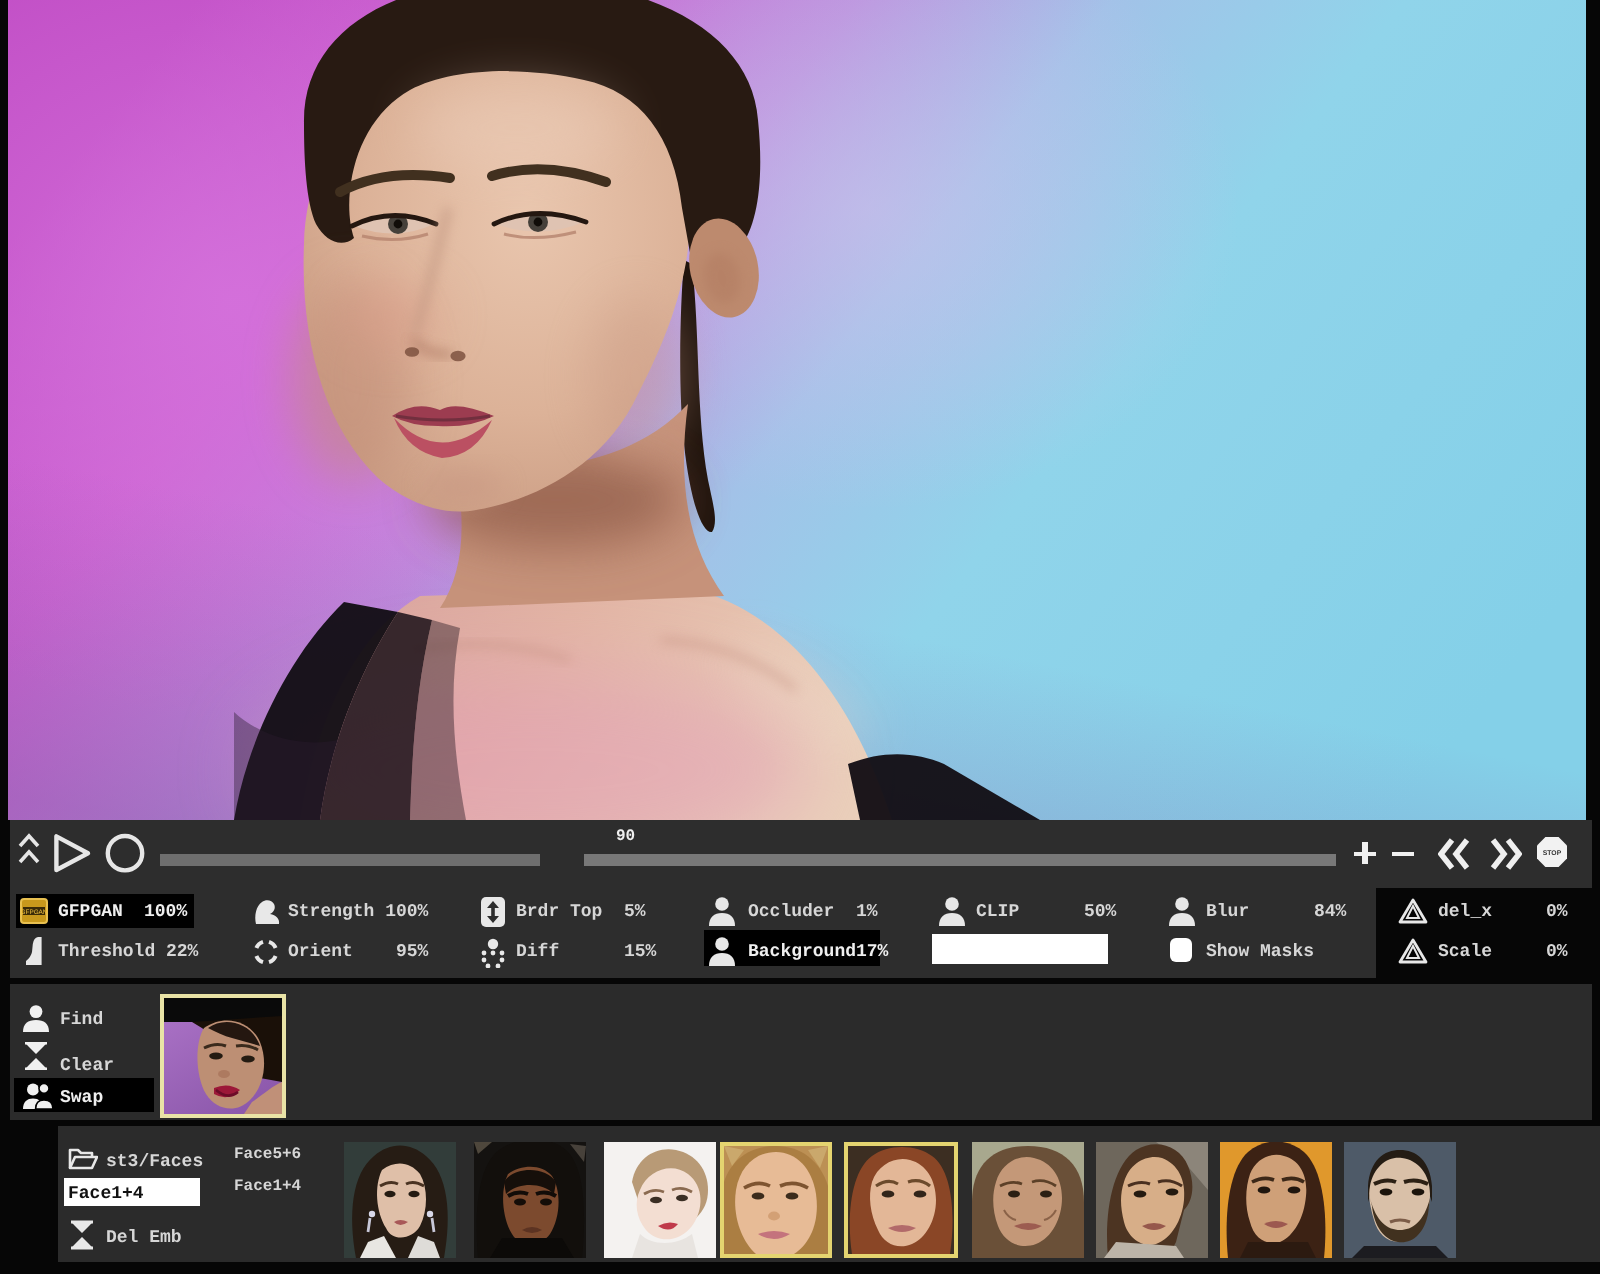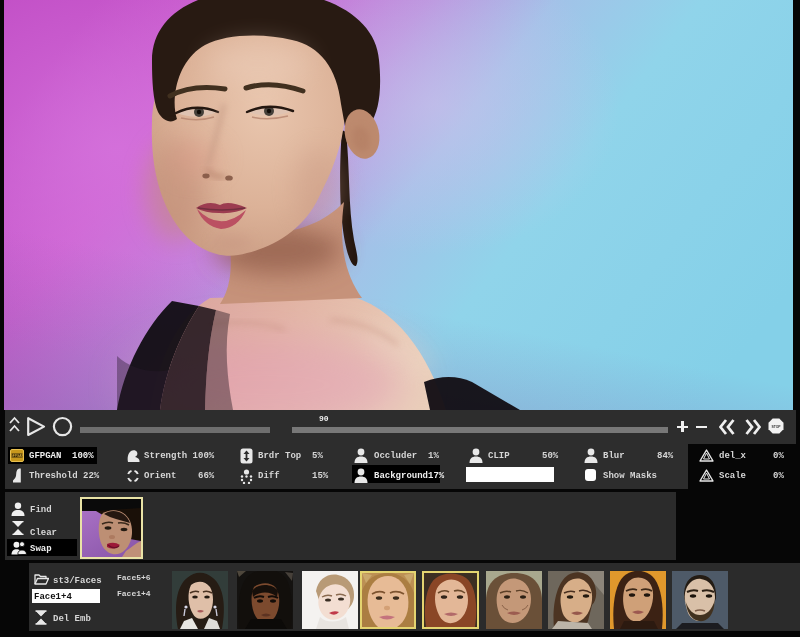--- a/index.html
+++ b/index.html
@@ -128,21 +128,21 @@
 
 <div class="sect" style="left:5px;top:410px;width:791px;height:34px;">
   <svg class="abs" style="left:0;top:0" width="80" height="27" viewBox="0 0 80 27">
     <path d="M 5,13 L 9.5,8 L 14,13" stroke="#e6e6e6" stroke-width="1.8" fill="none"></path>
     <path d="M 5,21 L 9.5,16 L 14,21" stroke="#e6e6e6" stroke-width="1.8" fill="none"></path>
     <path d="M 23.2,8.2 L 23.2,25 L 39,16.6 Z" stroke="#e6e6e6" stroke-width="2.2" fill="none" stroke-linejoin="round"></path>
     <circle cx="57.5" cy="16.6" r="8.6" stroke="#e6e6e6" stroke-width="2.2" fill="none"></circle>
   </svg>
   <div class="abs" style="left:75px;top:17px;width:190px;height:6px;background:#6e6e6e;"></div>
   <div class="abs" style="left:287px;top:17px;width:376px;height:6px;background:#787878;"></div>
-  <div class="lbl" style="left:280px;top:4px;font-size:8px;color:#efefef;padding-left:34px;">90</div>
+  <div class="lbl" style="left:269px;top:4px;font-size:8px;color:#efefef;padding-left:34px;">90</div>
   <div class="abs" style="left:672px;top:15.5px;width:11px;height:2.6px;background:#f0f0f0;"></div>
   <div class="abs" style="left:676.2px;top:11.3px;width:2.6px;height:11px;background:#f0f0f0;"></div>
   <div class="abs" style="left:691px;top:15.5px;width:11px;height:2.6px;background:#f0f0f0;"></div>
   <svg class="abs" style="left:714px;top:9px" width="42" height="16" viewBox="0 0 42 16">
     <path d="M 7,1 L 1.5,8 L 7,15" stroke="#efefef" stroke-width="2.8" fill="none"></path>
     <path d="M 14.5,1 L 9,8 L 14.5,15" stroke="#efefef" stroke-width="2.8" fill="none"></path>
     <path d="M 27.5,1 L 33,8 L 27.5,15" stroke="#efefef" stroke-width="2.8" fill="none"></path>
     <path d="M 35,1 L 40.5,8 L 35,15" stroke="#efefef" stroke-width="2.8" fill="none"></path>
   </svg>
   <svg class="abs" style="left:763px;top:8px" width="16" height="16" viewBox="0 0 16 16">
@@ -173,21 +173,21 @@
   <div class="lbl" style="left:139px;top:7px;">Strength 100%</div>
 
   <svg class="abs" style="left:121px;top:25px" width="14" height="14" viewBox="0 0 14 14">
     <g stroke="#e8e8e8" stroke-width="2" fill="none">
       <path d="M 2.2,5 A 5.2,5.2 0 0 1 5.5,1.9"></path>
       <path d="M 8.5,1.9 A 5.2,5.2 0 0 1 11.8,5"></path>
       <path d="M 11.8,9 A 5.2,5.2 0 0 1 8.5,12.1"></path>
       <path d="M 5.5,12.1 A 5.2,5.2 0 0 1 2.2,9"></path>
     </g>
   </svg>
-  <div class="lbl" style="left:139px;top:27px;">Orient    66%</div>
+  <div class="lbl" style="left:139px;top:27px;">Orient    95%</div>
 
   <svg class="abs" style="left:235px;top:4px" width="13" height="16" viewBox="0 0 13 16">
     <rect x="0.5" y="0.5" width="12" height="15" rx="2.5" fill="#e8e8e8"></rect>
     <path d="M 6.5,2.5 L 9.5,6 L 3.5,6 Z" fill="#2d2d2d"></path>
     <path d="M 6.5,13.5 L 9.5,10 L 3.5,10 Z" fill="#2d2d2d"></path>
     <rect x="5.6" y="5" width="1.8" height="6" fill="#2d2d2d"></rect>
   </svg>
   <div class="lbl" style="left:253px;top:7px;">Brdr Top  5%</div>
 
   <svg class="abs" style="left:235px;top:25px" width="13" height="15" viewBox="0 0 13 15">
@@ -240,21 +240,21 @@
   </svg>
   <div class="lbl" style="left:714px;top:7px;">del_x     0%</div>
 
   <svg class="abs" style="left:694px;top:25px" width="15" height="13" viewBox="0 0 15 13">
     <path d="M 7.5,1 L 14,12 L 1,12 Z" stroke="#e8e8e8" stroke-width="1.4" fill="none" stroke-linejoin="round"></path>
     <path d="M 7.5,4 L 10.5,10 L 4.5,10 Z" stroke="#e8e8e8" stroke-width="1" fill="none"></path>
   </svg>
   <div class="lbl" style="left:714px;top:27px;">Scale     0%</div>
 </div>
 
-<div class="sect" id="found" style="left:5px;top:492px;width:671px;height:68px;background:#2b2b2b;">
+<div class="sect" id="found" style="left:5px;top:492px;width:791px;height:68px;background:#2b2b2b;">
 
   <svg class="abs" style="left:6px;top:10px" width="14" height="14" viewBox="0 0 14 14">
     <circle cx="7" cy="3.8" r="3.2" fill="#f0f0f0"></circle>
     <path d="M 0.5,14 C 0.5,9.8 3,8 7,8 C 11,8 13.5,9.8 13.5,14 Z" fill="#f0f0f0"></path>
   </svg>
   <div class="lbl" style="left:25px;top:13px;">Find</div>
 
   <svg class="abs" style="left:6px;top:29px" width="14" height="14" viewBox="0 0 14 14">
     <path d="M 1.5,0.5 L 12.5,0.5 L 7,7 Z" fill="#f0f0f0"></path>
     <path d="M 1.5,13.5 L 12.5,13.5 L 7,7 Z" fill="#f0f0f0"></path>

